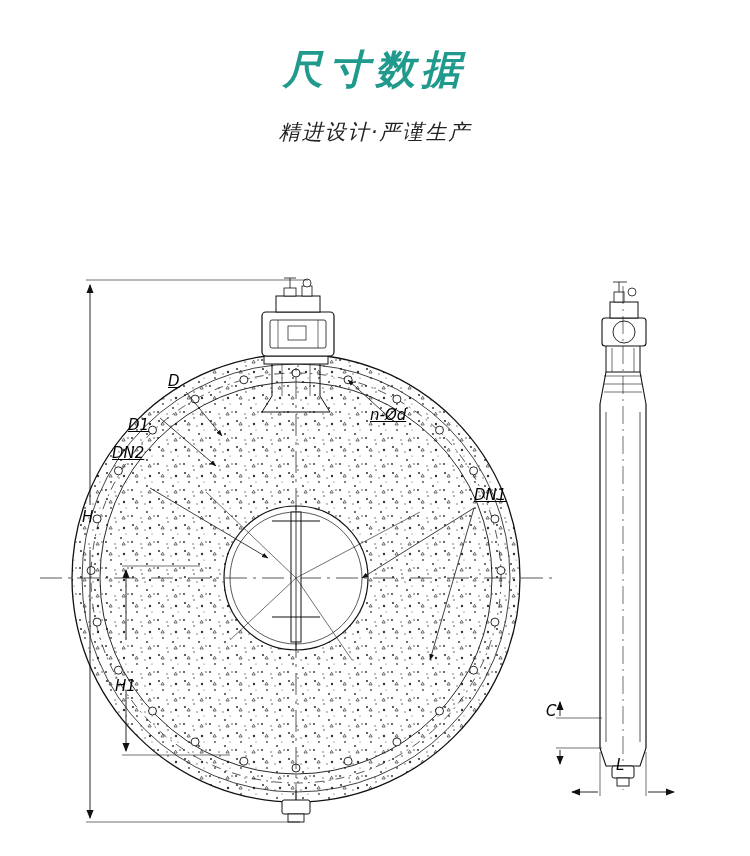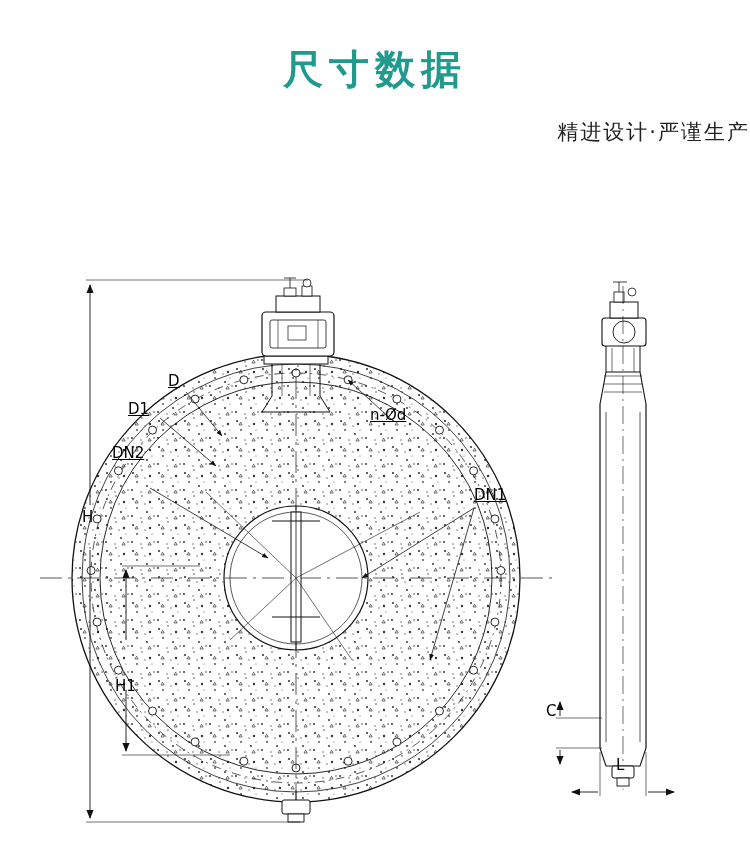--- a/index.html
+++ b/index.html
@@ -1,30 +1,30 @@
 <!DOCTYPE html>
 <html><head>
 <meta charset="utf-8">
 <style>
   html,body{margin:0;padding:0;}
   body{
     width:750px;height:856px;background:#ffffff;
     font-family:"Liberation Sans",sans-serif;
     position:relative;overflow:hidden;
   }
-  .page{position:relative;width:750px;height:856px;}
+  .page{position:relative;width:750px;height:856px;font-style:italic;}
 
   
   .title{
     position:absolute;left:0;top:42px;width:750px;text-align:center;
     font-size:40px;letter-spacing:6px;color:#1f9a8c;font-weight:700;
     font-family:"DejaVu Sans","Liberation Sans",sans-serif;
   }
   .subtitle{
-    position:absolute;left:0;top:118px;width:750px;text-align:right;
+    position:absolute;left:0;top:118px;width:750px;text-align:center;
     font-size:21px;letter-spacing:2px;color:#222;
     font-family:"DejaVu Sans","Liberation Sans",sans-serif;
   }
 
   
   .canvas{position:absolute;left:0;top:0;width:750px;height:856px;}
   svg{display:block;}
 
   .lbl{
     position:absolute;font-size:15px;color:#000;
@@ -217,21 +217,21 @@
       <line x1="646" y1="752" x2="646" y2="796" stroke-width="0.6"></line>
       <line x1="572" y1="792" x2="598" y2="792" stroke-width="0.9" marker-start="url(#arE)"></line>
       <line x1="648" y1="792" x2="674" y2="792" stroke-width="0.9" marker-end="url(#ar)"></line>
     </g>
   </svg>
   </div>
 
   <div class="lbl" style="left:82px;top:508px;">H</div>
   <div class="lbl" style="left:115px;top:655px;margin-top:22px;">H1</div>
   <div class="lbl u" style="left:168px;top:372px;">D</div>
-  <div class="lbl u" style="left:128px;top:400px;">D1</div>
+  <div class="lbl u" style="left:128px;top:416px;">D1</div>
   <div class="lbl u" style="left:112px;top:444px;">DN2</div>
   <div class="lbl u" style="left:474px;top:486px;">DN1</div>
   <div class="lbl u" style="left:370px;top:406px;">n-Ød</div>
 
   <div class="lbl" style="left:546px;top:702px;">C</div>
   <div class="lbl" style="left:616px;top:756px;">L</div>
 
 </div>
 
 </body></html>

